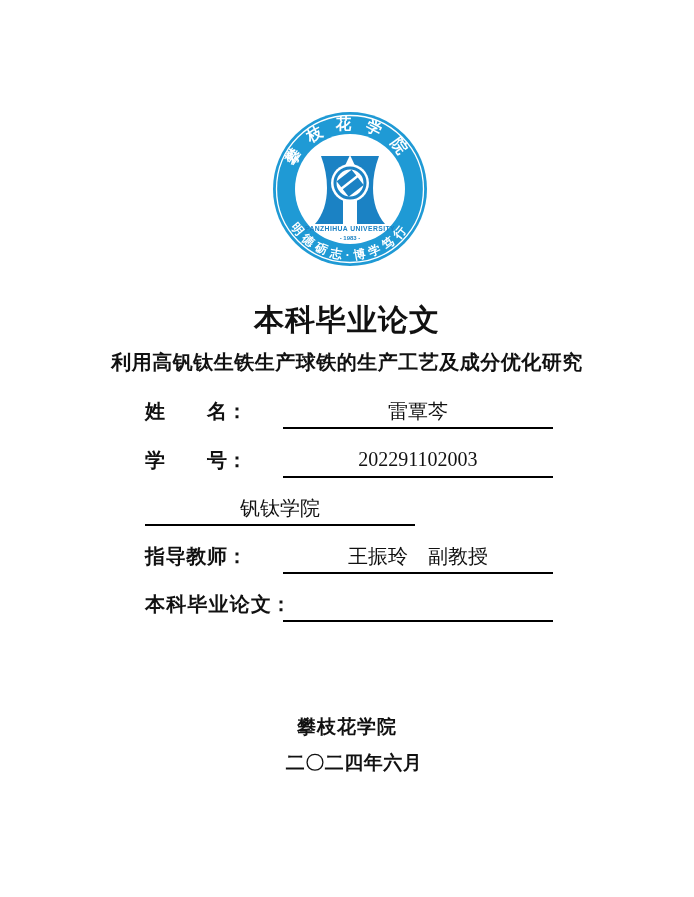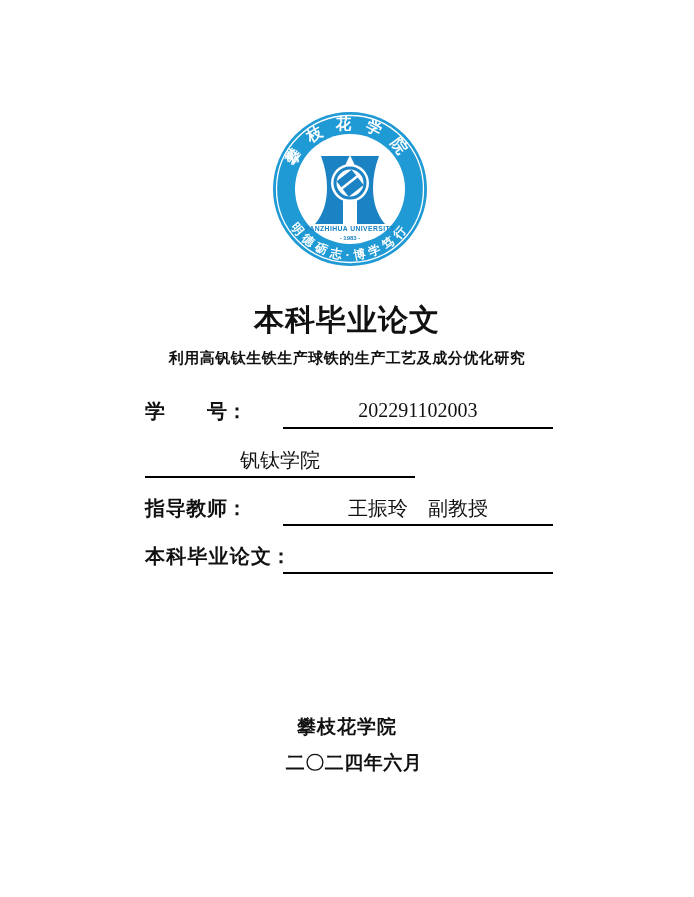--- a/index.html
+++ b/index.html
@@ -14,21 +14,21 @@
   .logo{
     position:absolute;left:273px;top:112px;width:154px;height:154px;
   }
   .title{
     position:absolute;top:300px;left:0;right:0;
     text-align:center;font-size:30px;font-weight:bold;color:#111;
     letter-spacing:1px;
   }
   .subtitle{
     position:absolute;top:349px;left:0;right:0;
-    text-align:center;font-size:15px;font-weight:bold;color:#111;
+    text-align:center;font-size:20px;font-weight:bold;color:#111;
     letter-spacing:0.5px;
   }
   .form{
     position:absolute;top:381px;left:145px;width:408px;
   }
   .row{
     display:flex;align-items:flex-end;height:48.3px;
   }
   .label{
     width:138px;flex:0 0 138px;
@@ -102,20 +102,24 @@
       <text x="77" y="119" text-anchor="middle" font-size="6.8" font-weight="bold" letter-spacing="0.4" fill="#1b82c4">PANZHIHUA UNIVERSITY</text>
       <text x="77" y="128" text-anchor="middle" font-size="6" font-weight="bold" fill="#1b82c4">- 1983 -</text>
     </svg>
   </div>
 
   <div class="title">本科毕业论文</div>
   <div class="subtitle">利用高钒钛生铁生产球铁的生产工艺及成分优化研究</div>
 
   <div class="form">
 
+    <div class="row">
+      <span class="label"><span class="label-text">姓名</span><span>：</span></span>
+      <span class="value">雷覃芩</span>
+    </div>
 
     <div class="row">
       <span class="label"><span class="label-text">学号</span><span>：</span></span>
       <span class="value">202291102003</span>
     </div>
 
     <div class="row">
       <span class="value">钒钛学院</span>
     </div>
 

